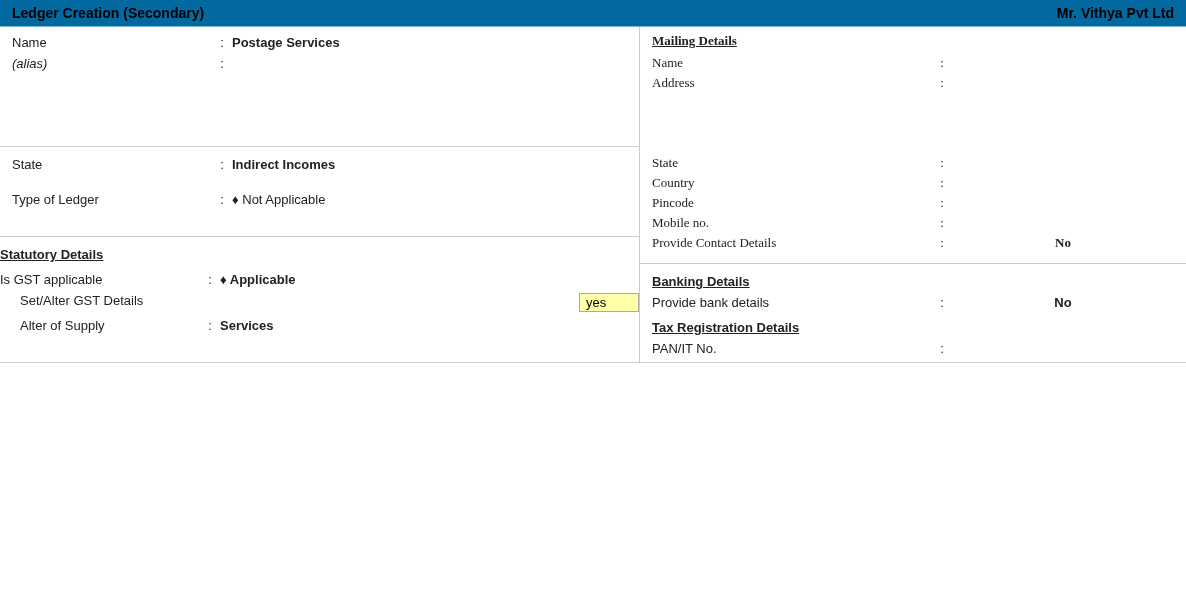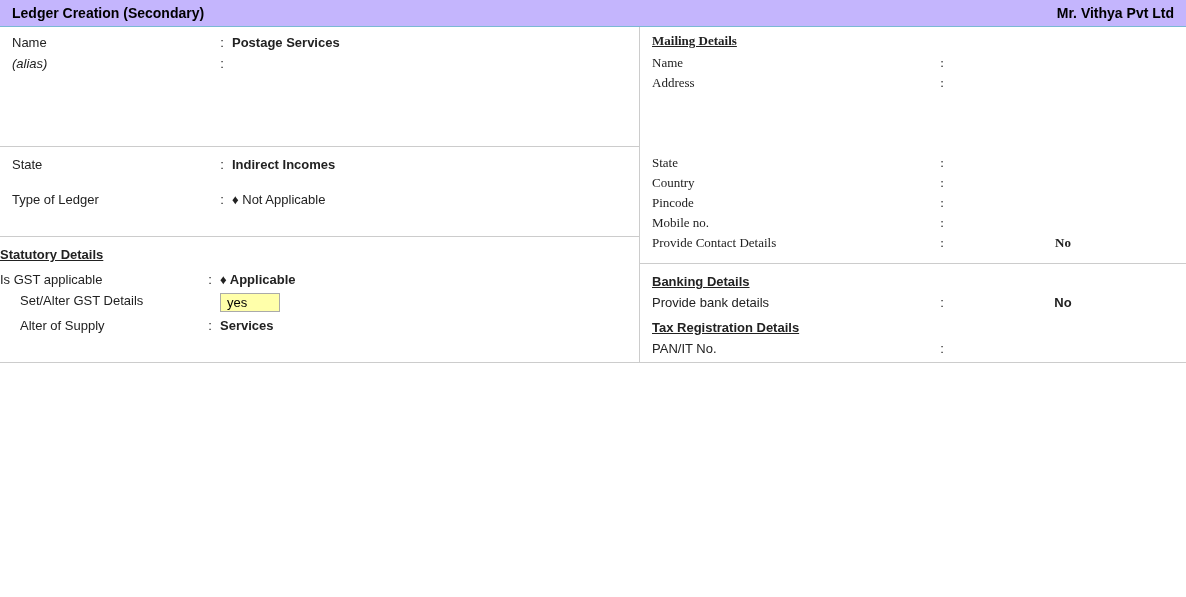--- a/index.html
+++ b/index.html
@@ -8,21 +8,21 @@
       box-sizing: border-box;
     }
     body {
       font-family: Arial, sans-serif;
       font-size: 13px;
       background: #fff;
       color: #222;
       width: 1186px;
     }
     .header-bar {
-      background: #c4b5fd;
+      background: #0369a1;
       display: flex;
       justify-content: space-between;
       align-items: center;
       padding: 5px 12px;
       border-bottom: 1px solid #7ab8d4;
     }
     .header-title {
       font-weight: bold;
       font-size: 14px;
       color: #000;
@@ -83,20 +83,21 @@
       padding: 10px 0;
     }
     .section-title {
       font-weight: bold;
       text-decoration: underline;
       margin-bottom: 10px;
       font-size: 13px;
     }
     .indent-row {
       padding-left: 20px;
+      justify-content: space-between;
     }
     .yes-input {
       display: inline-block;
       background: #ffffaa;
       border: 1px solid #aaa;
       padding: 1px 6px;
       font-size: 13px;
       color: #000;
       min-width: 60px;
     }

